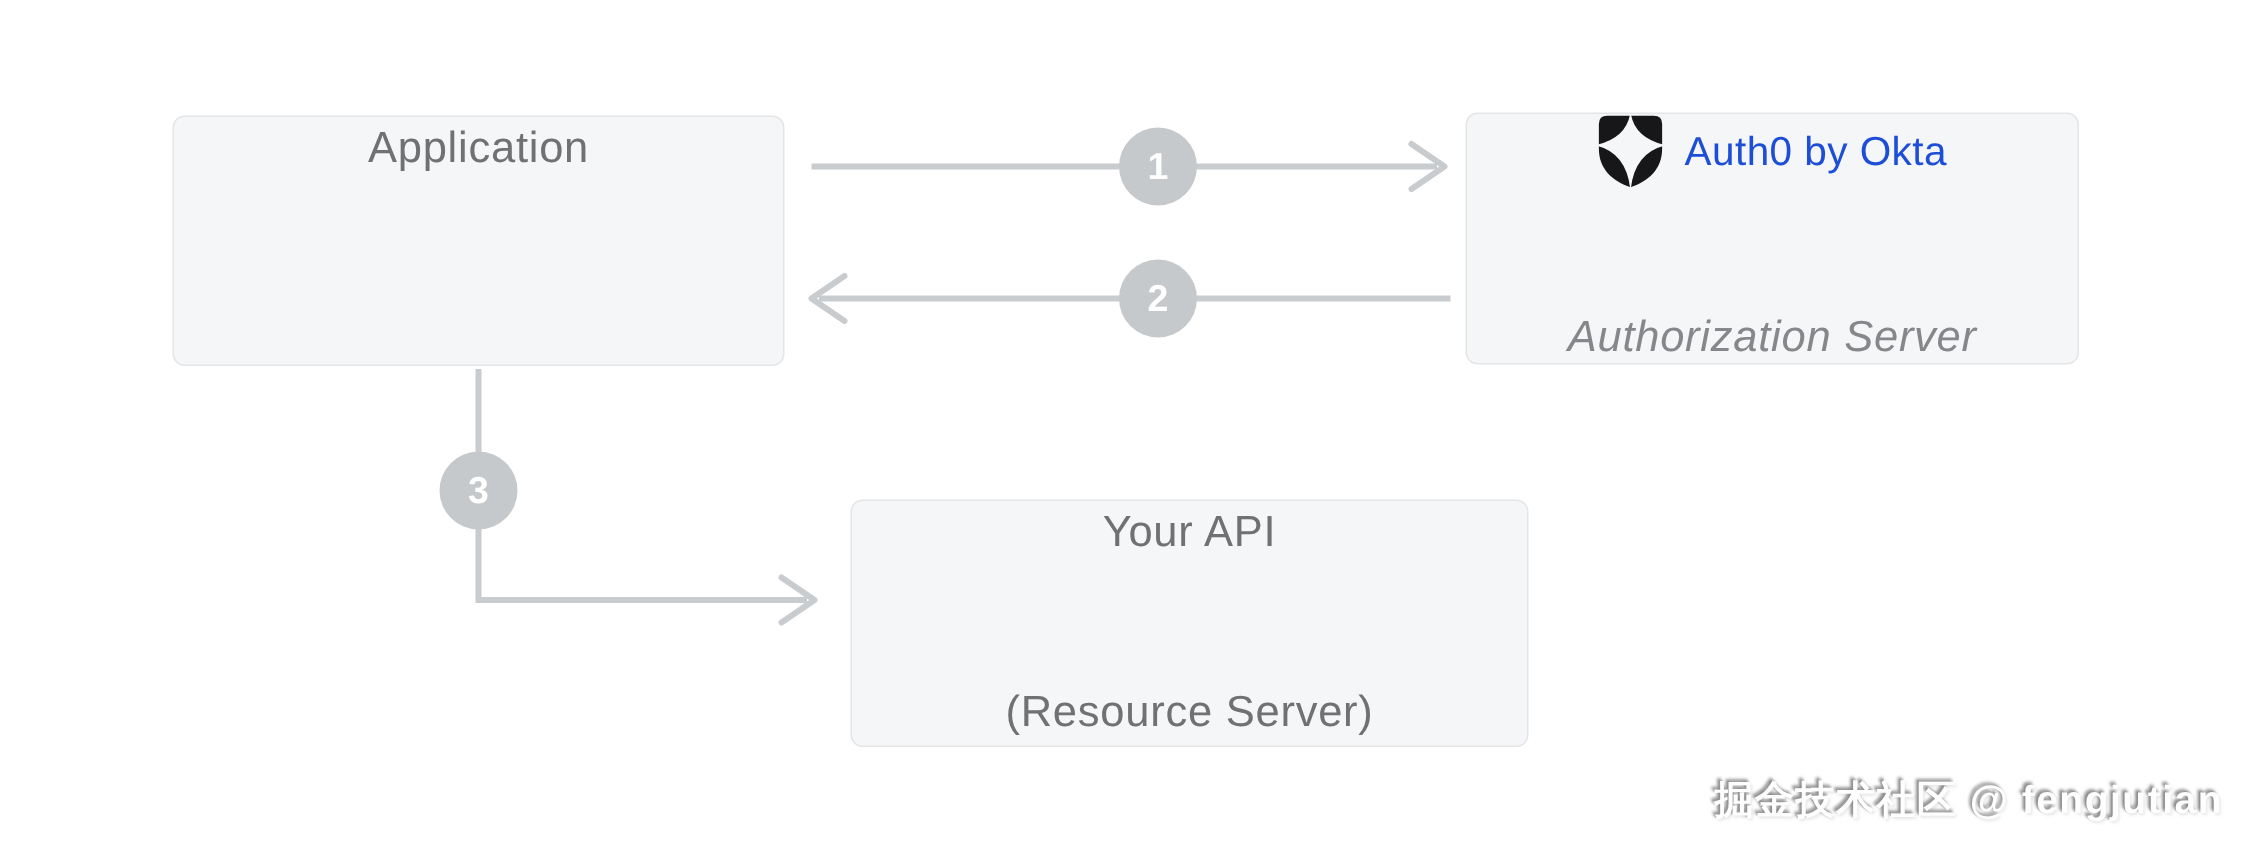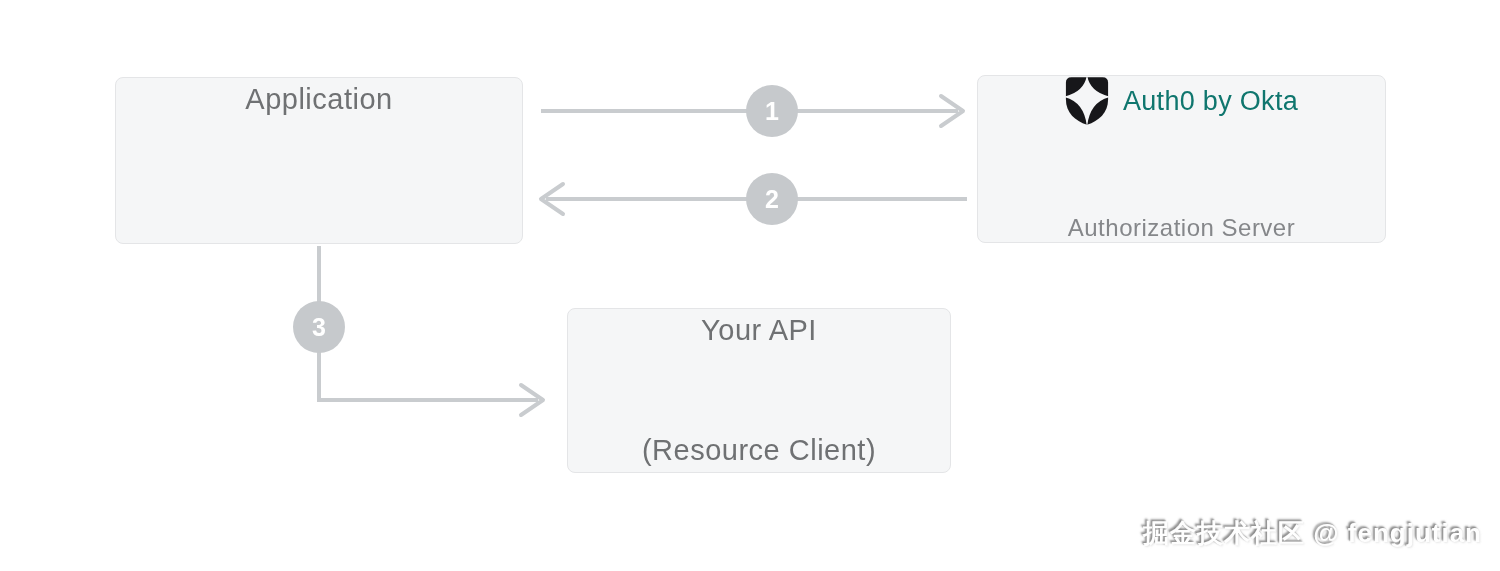--- a/index.html
+++ b/index.html
@@ -23,44 +23,45 @@
     box-sizing: border-box;
     display: flex;
     flex-direction: column;
     align-items: center;
     justify-content: space-between;
     text-align: center;
     gap: 10px;
   }
   .box-application   { left: 115px; top: 77px;  width: 408px; height: 167px; }
   .box-auth-server   { left: 977px; top: 75px;  width: 409px; height: 168px; }
-  .box-your-api      { left: 567px; top: 308px; width: 384px; height: 165px; }
+  .box-your-api      { left: 567px; top: 333px; width: 452px; height: 165px; }
 
   .node-label {
     color: #6f7173;
     font-size: 29px;
     line-height: 43px;
     letter-spacing: 0.5px;
   }
   .auth-brand-row {
     display: flex;
     align-items: center;
     justify-content: center;
     gap: 14px;
     margin-bottom: 16px;
   }
   .auth-brand-text {
-    color: #0f766e;
+    color: #1d4ed8;
     font-size: 27px;
     letter-spacing: 0.3px;
   }
   .auth-server-label {
     color: #85878a;
-    font-size: 24px;
+    font-size: 29px;
     letter-spacing: 0.5px;
+    font-style: italic;
   }
 
   .arrow-layer {
     position: absolute;
     left: 0;
     top: 0;
     width: 1500px;
     height: 571px;
     pointer-events: none;
   }
@@ -131,21 +132,21 @@
           <path d="M24 -2 Q26.5 17.5 50 22.5 Q26.5 27.5 24 56 Q21.5 27.5 -2 22.5 Q21.5 17.5 24 -2 Z" fill="#f5f6f7"></path>
         </svg>
       </span>
       <span class="auth-brand-text">Auth0 by Okta</span>
     </div>
     <div class="auth-server-label">Authorization Server</div>
   </div>
 
   <div class="node-box box-your-api">
     <div class="node-label">Your API</div>
-    <div class="node-label">(Resource Client)</div>
+    <div class="node-label">(Resource Server)</div>
   </div>
 
   <div class="step-badge badge-1">1</div>
   <div class="step-badge badge-2">2</div>
   <div class="step-badge badge-3">3</div>
 
   <div class="watermark">掘金技术社区 @ fengjutian</div>
 
 </div>
 

